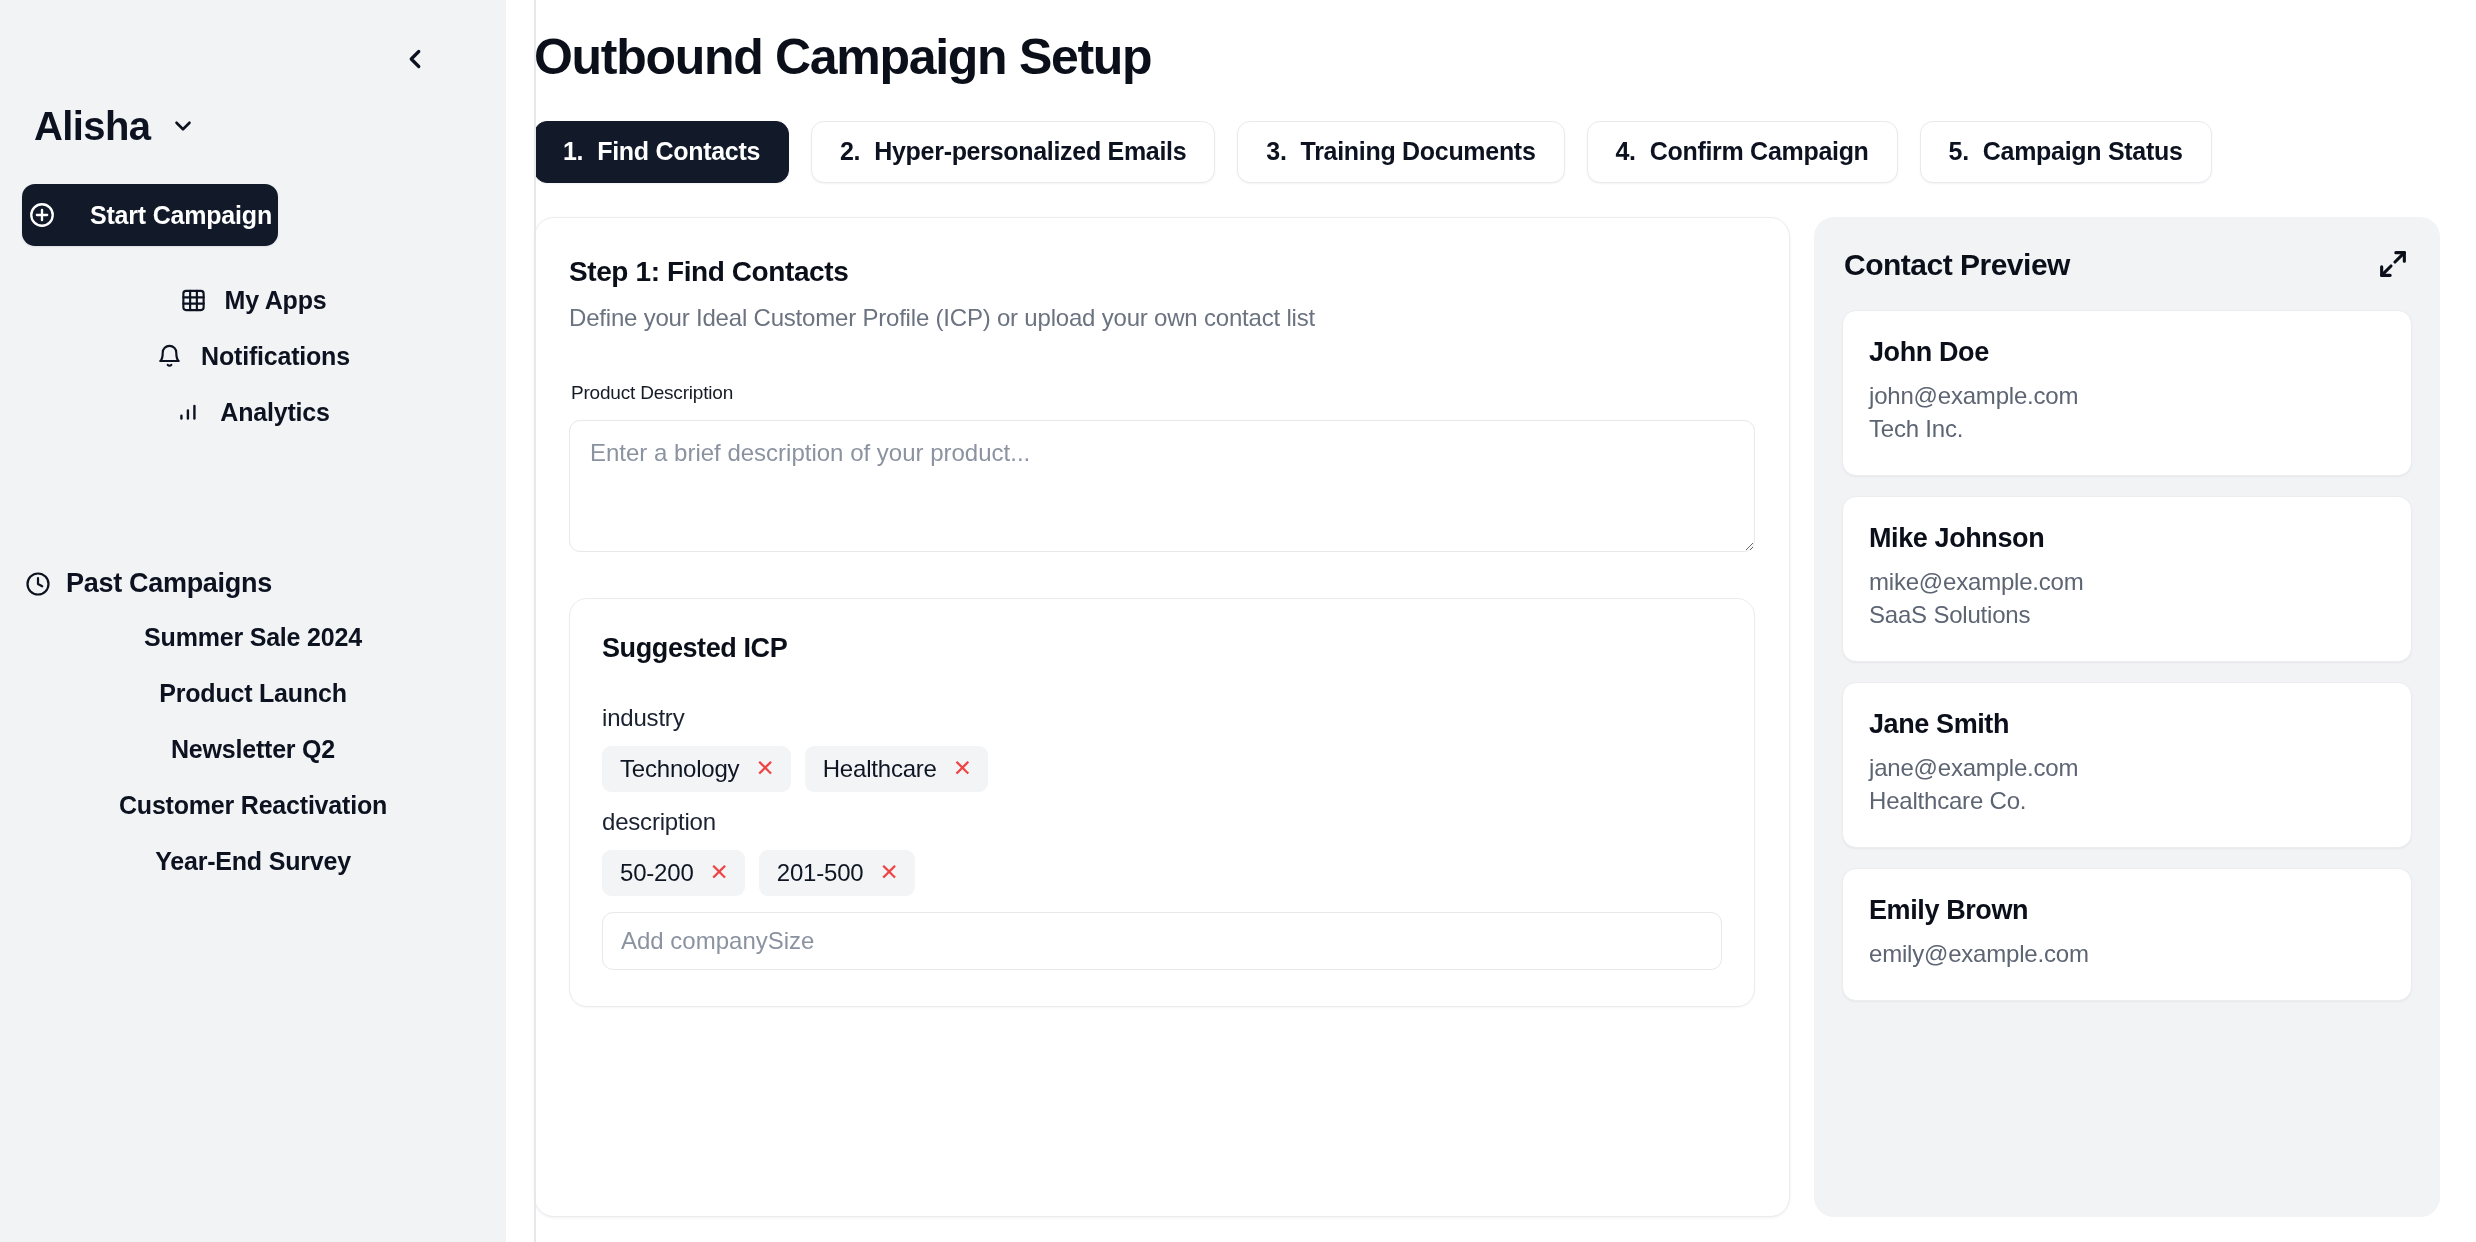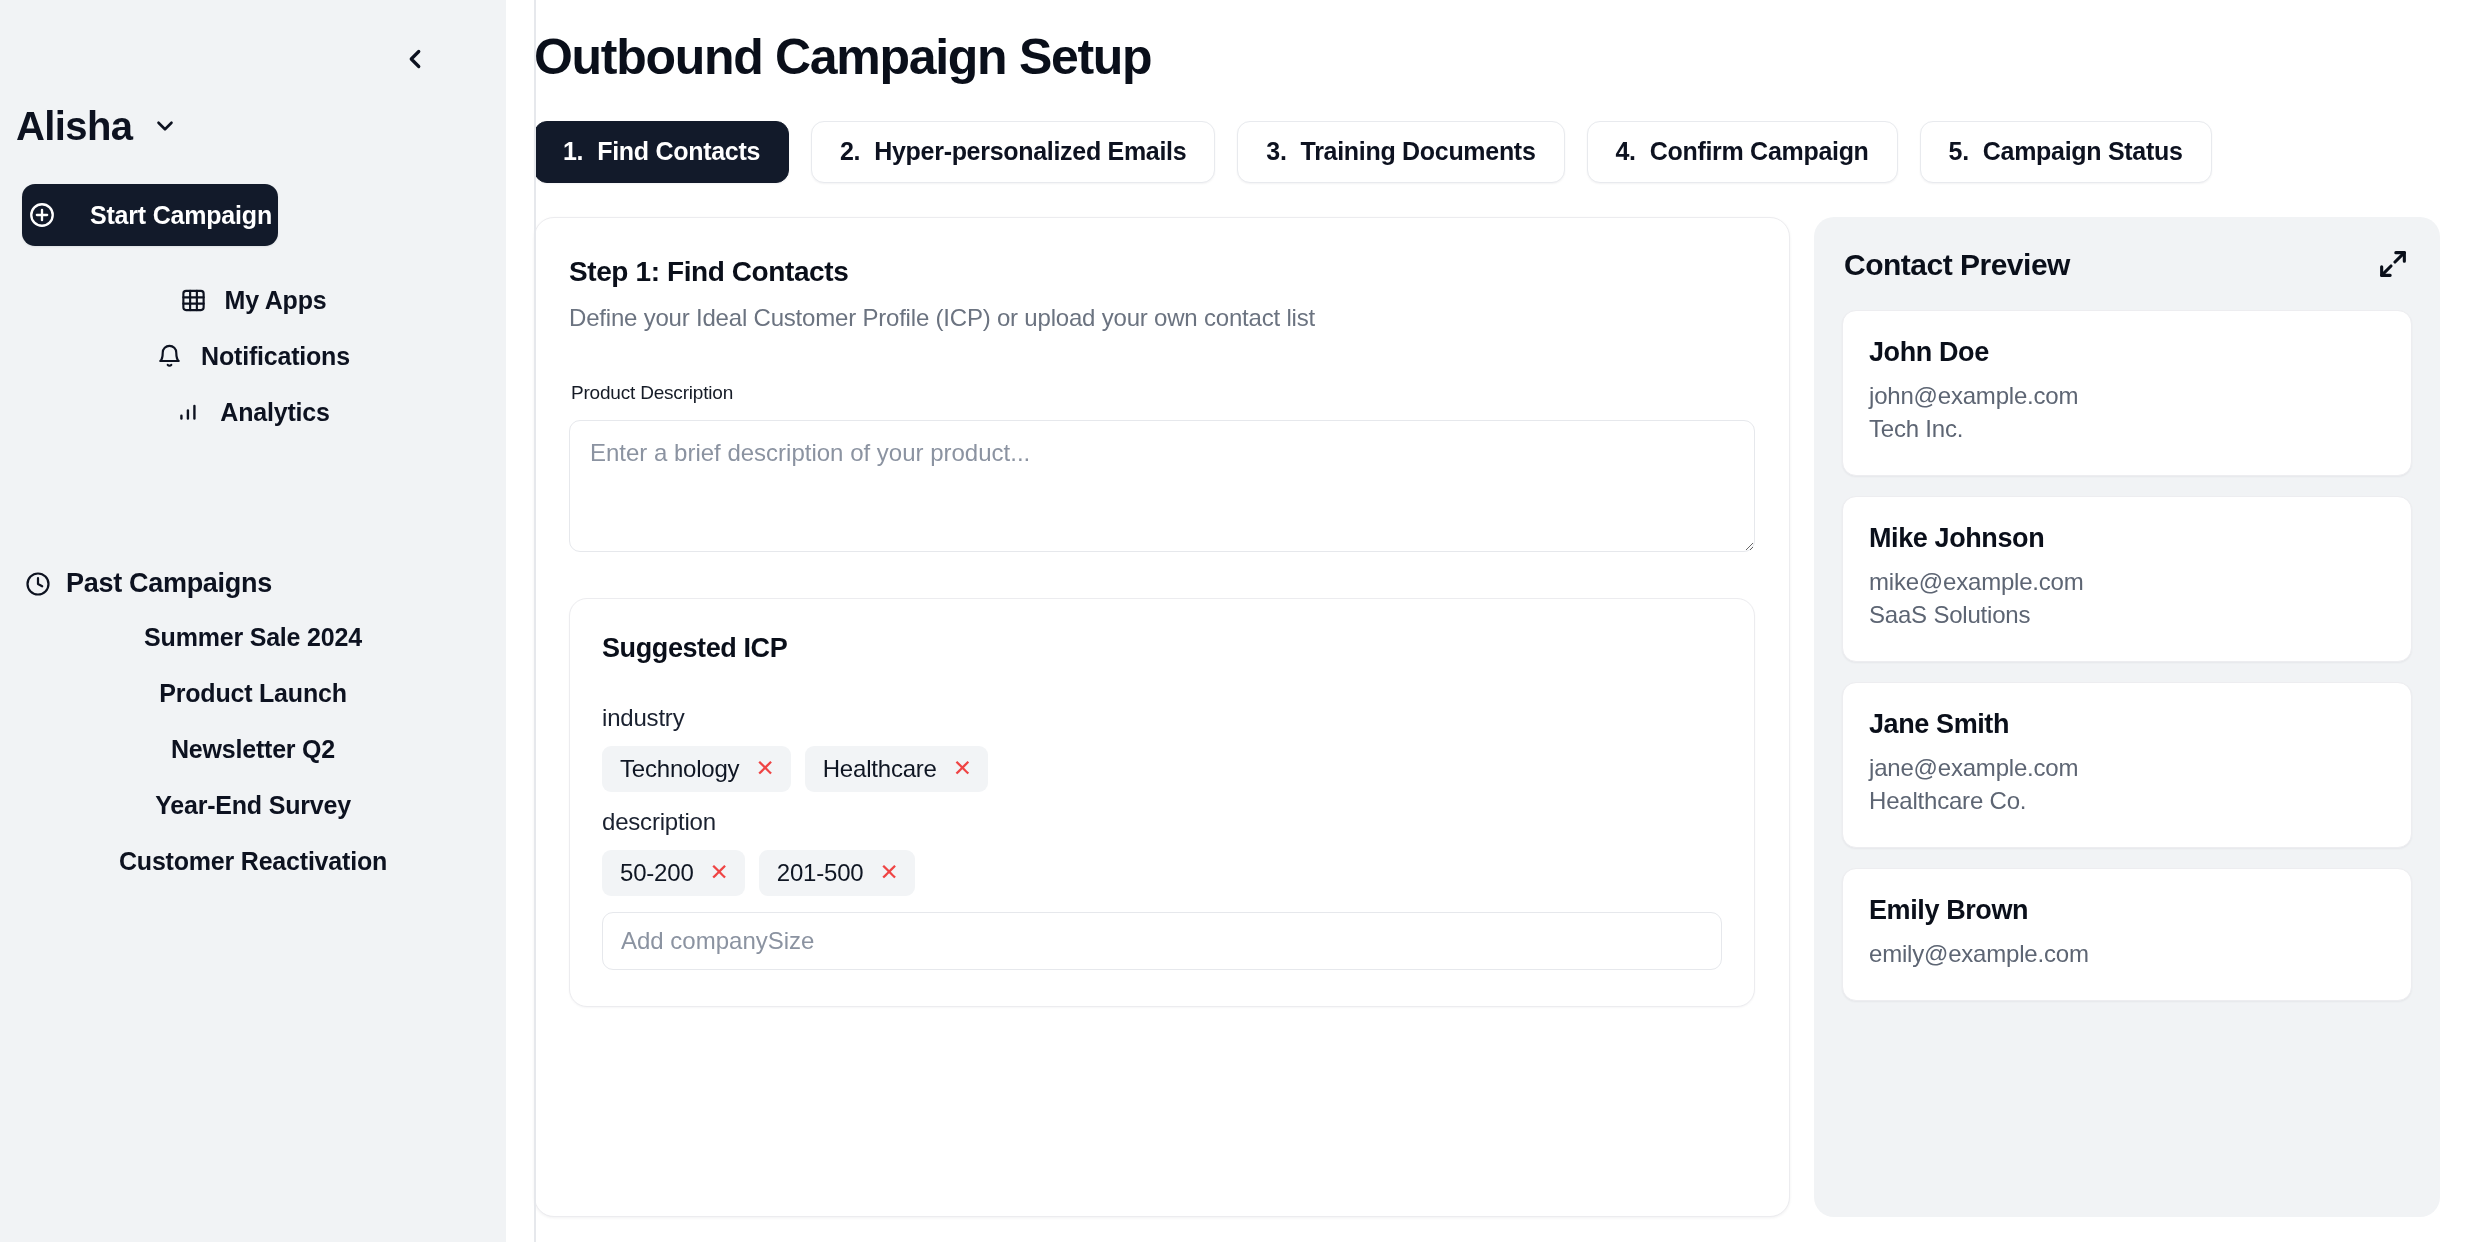--- a/index.html
+++ b/index.html
@@ -43,21 +43,21 @@
     border: none; background: transparent;
     cursor: pointer; padding: 0;
     color: #0d1220;
   }
   .collapse-btn svg { display: block; }
 
   .workspace-row {
     display: flex;
     align-items: center;
     gap: 20px;
-    padding: 0 0 0 16px;
+    padding: 0 0 0 34px;
     margin-top: -12px;
     margin-bottom: 38px;
     cursor: pointer;
   }
   .workspace-name {
     font-size: 40px;
     font-weight: 700;
     letter-spacing: -0.6px;
     color: #0d1220;
     line-height: 1;
@@ -441,24 +441,24 @@
     <button class="past-item">
       <span>Summer Sale 2024</span>
     </button>
     <button class="past-item">
       <span>Product Launch</span>
     </button>
     <button class="past-item">
       <span>Newsletter Q2</span>
     </button>
     <button class="past-item">
+      <span>Customer Reactivation</span>
+    </button>
+    <button class="past-item">
       <span>Year-End Survey</span>
-    </button>
-    <button class="past-item">
-      <span>Customer Reactivation</span>
     </button>
 
   </aside>
 
   <div class="v-divider"></div>
 
   <main class="main">
     <div class="main-inner" style="padding-left:28px;">
 
       <h1 class="page-title">Outbound Campaign Setup</h1>

